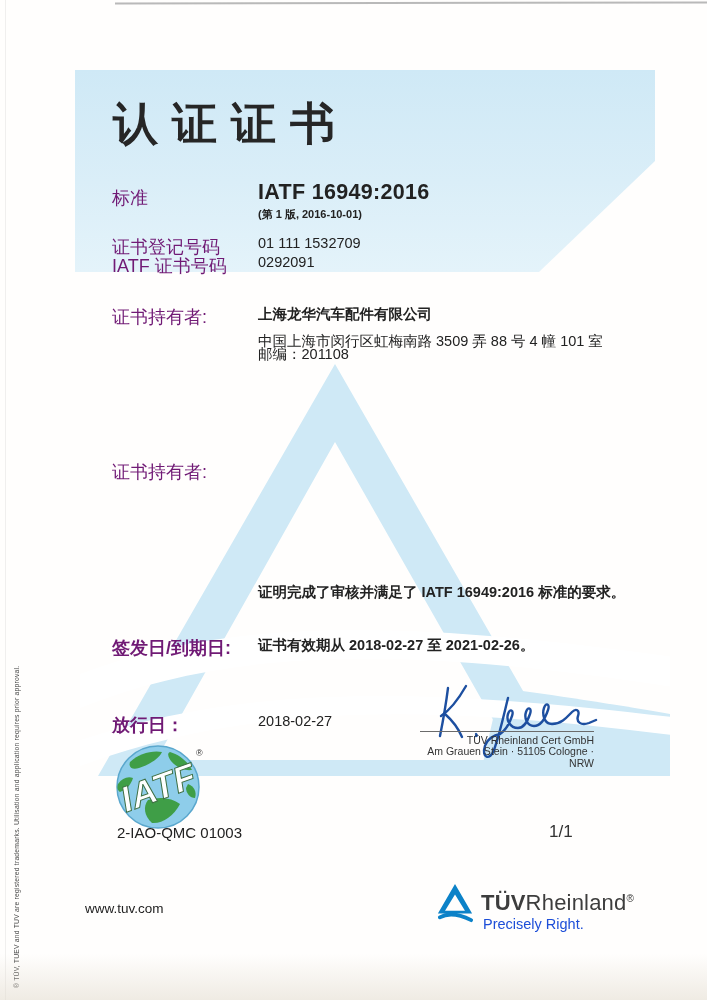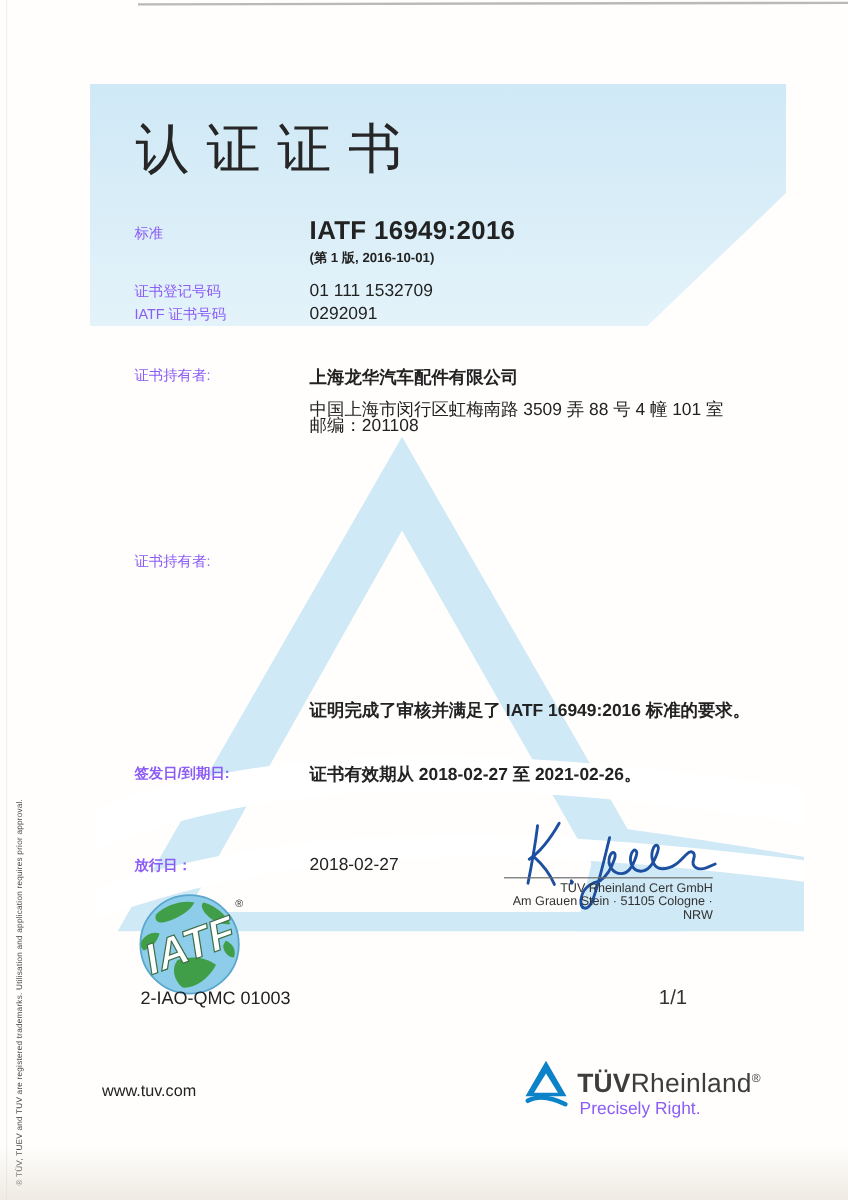--- a/index.html
+++ b/index.html
@@ -18,44 +18,44 @@
   .band{
     position:absolute; left:75px; top:70px; width:580px; height:202px;
     background:linear-gradient(180deg,#cfe9f6 0%,#daeef8 55%,#e4f3fa 100%);
     clip-path:polygon(0 0,100% 0,100% 45%,80% 100%,0 100%);
   }
   
   .watermark{position:absolute; left:80px; top:358px; width:590px; height:420px;}
 
   .title{
     position:absolute; left:113px; top:94px;
-    font-size:45px; font-weight:400; letter-spacing:14px; color:#262626;
+    font-size:45px; font-weight:700; letter-spacing:14px; color:#262626;
   }
-  .lbl{position:absolute; left:112px; font-size:12px; color:#8b5cf6;}
+  .lbl{position:absolute; left:112px; font-size:18px; color:#701a75;}
   .val{position:absolute; left:258px; font-size:14.5px; color:#222;}
   .bold{font-weight:700;}
   .std-val{font-size:21.5px; font-weight:700; letter-spacing:.3px;}
   .std-ed{font-size:11px; font-weight:700;}
 
   .sig-line{position:absolute; left:420px; top:731px; width:174px; height:0; border-top:1.6px solid #6b6b6b;}
   .sig-org{position:absolute; left:420px; top:734px; width:174px; text-align:right; font-size:10.5px; color:#333; line-height:1.15;}
   .sig-addr{position:absolute; left:400px; top:745px; width:194px; text-align:right; font-size:10.5px; color:#333;}
   .signature-svg{position:absolute; left:428px; top:678px; width:172px; height:88px;}
 
   .iatf-logo{position:absolute; left:108px; top:744px; width:100px; height:86px;}
   .iatf-reg{position:absolute; left:196px; top:748px; font-size:9px; color:#333;}
   .iatf-code{position:absolute; left:117px; top:824px; font-size:15px; color:#222;text-align:right;}
   .page-num{position:absolute; left:549px; top:822px; font-size:17px; color:#333;}
 
   .website{position:absolute; left:85px; top:901px; font-size:13.5px; color:#222; text-decoration:none;}
   .tuv-logo{position:absolute; left:436px; top:882px; width:38px; height:44px;}
   .tuv-name{position:absolute; left:481px; top:890px; font-size:22px; color:#3d3d3d; letter-spacing:.2px;}
   .tuv-name .b{font-weight:700;}
   .tuv-name .reg{font-size:10px; vertical-align:super;}
-  .tuv-tag{position:absolute; left:483px; top:916px; font-size:14.5px; color:#8b5cf6;}
+  .tuv-tag{position:absolute; left:483px; top:916px; font-size:14.5px; color:#1d4ed8;}
 
   .side-note{
     position:absolute; left:20px; bottom:12px;
     transform-origin:0 100%; transform:rotate(-90deg);
     white-space:nowrap; font-size:6.8px; color:#4a4a4a; letter-spacing:.2px;
   }
 </style>
 </head>
 <body>
 

